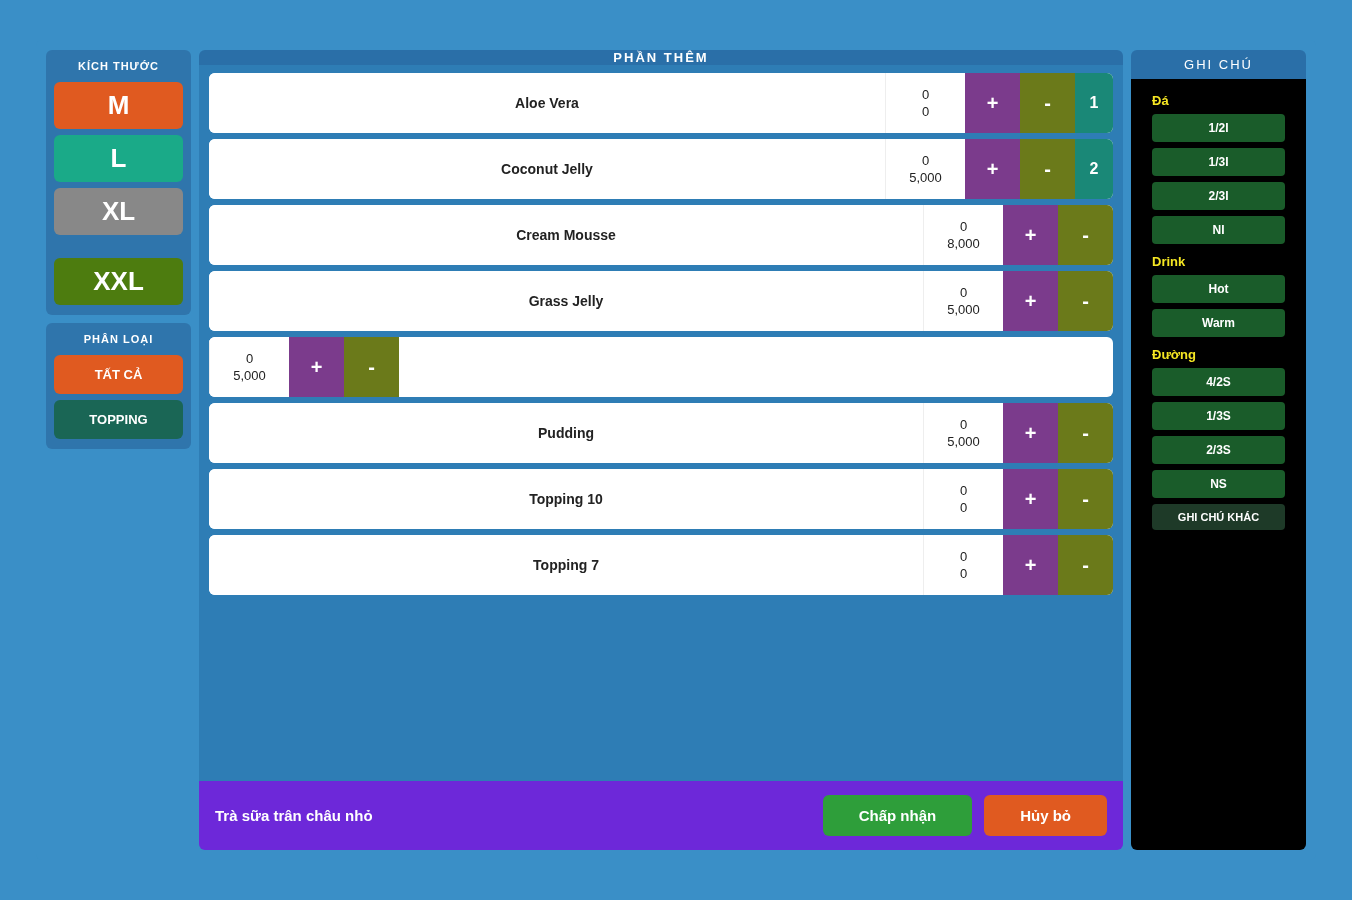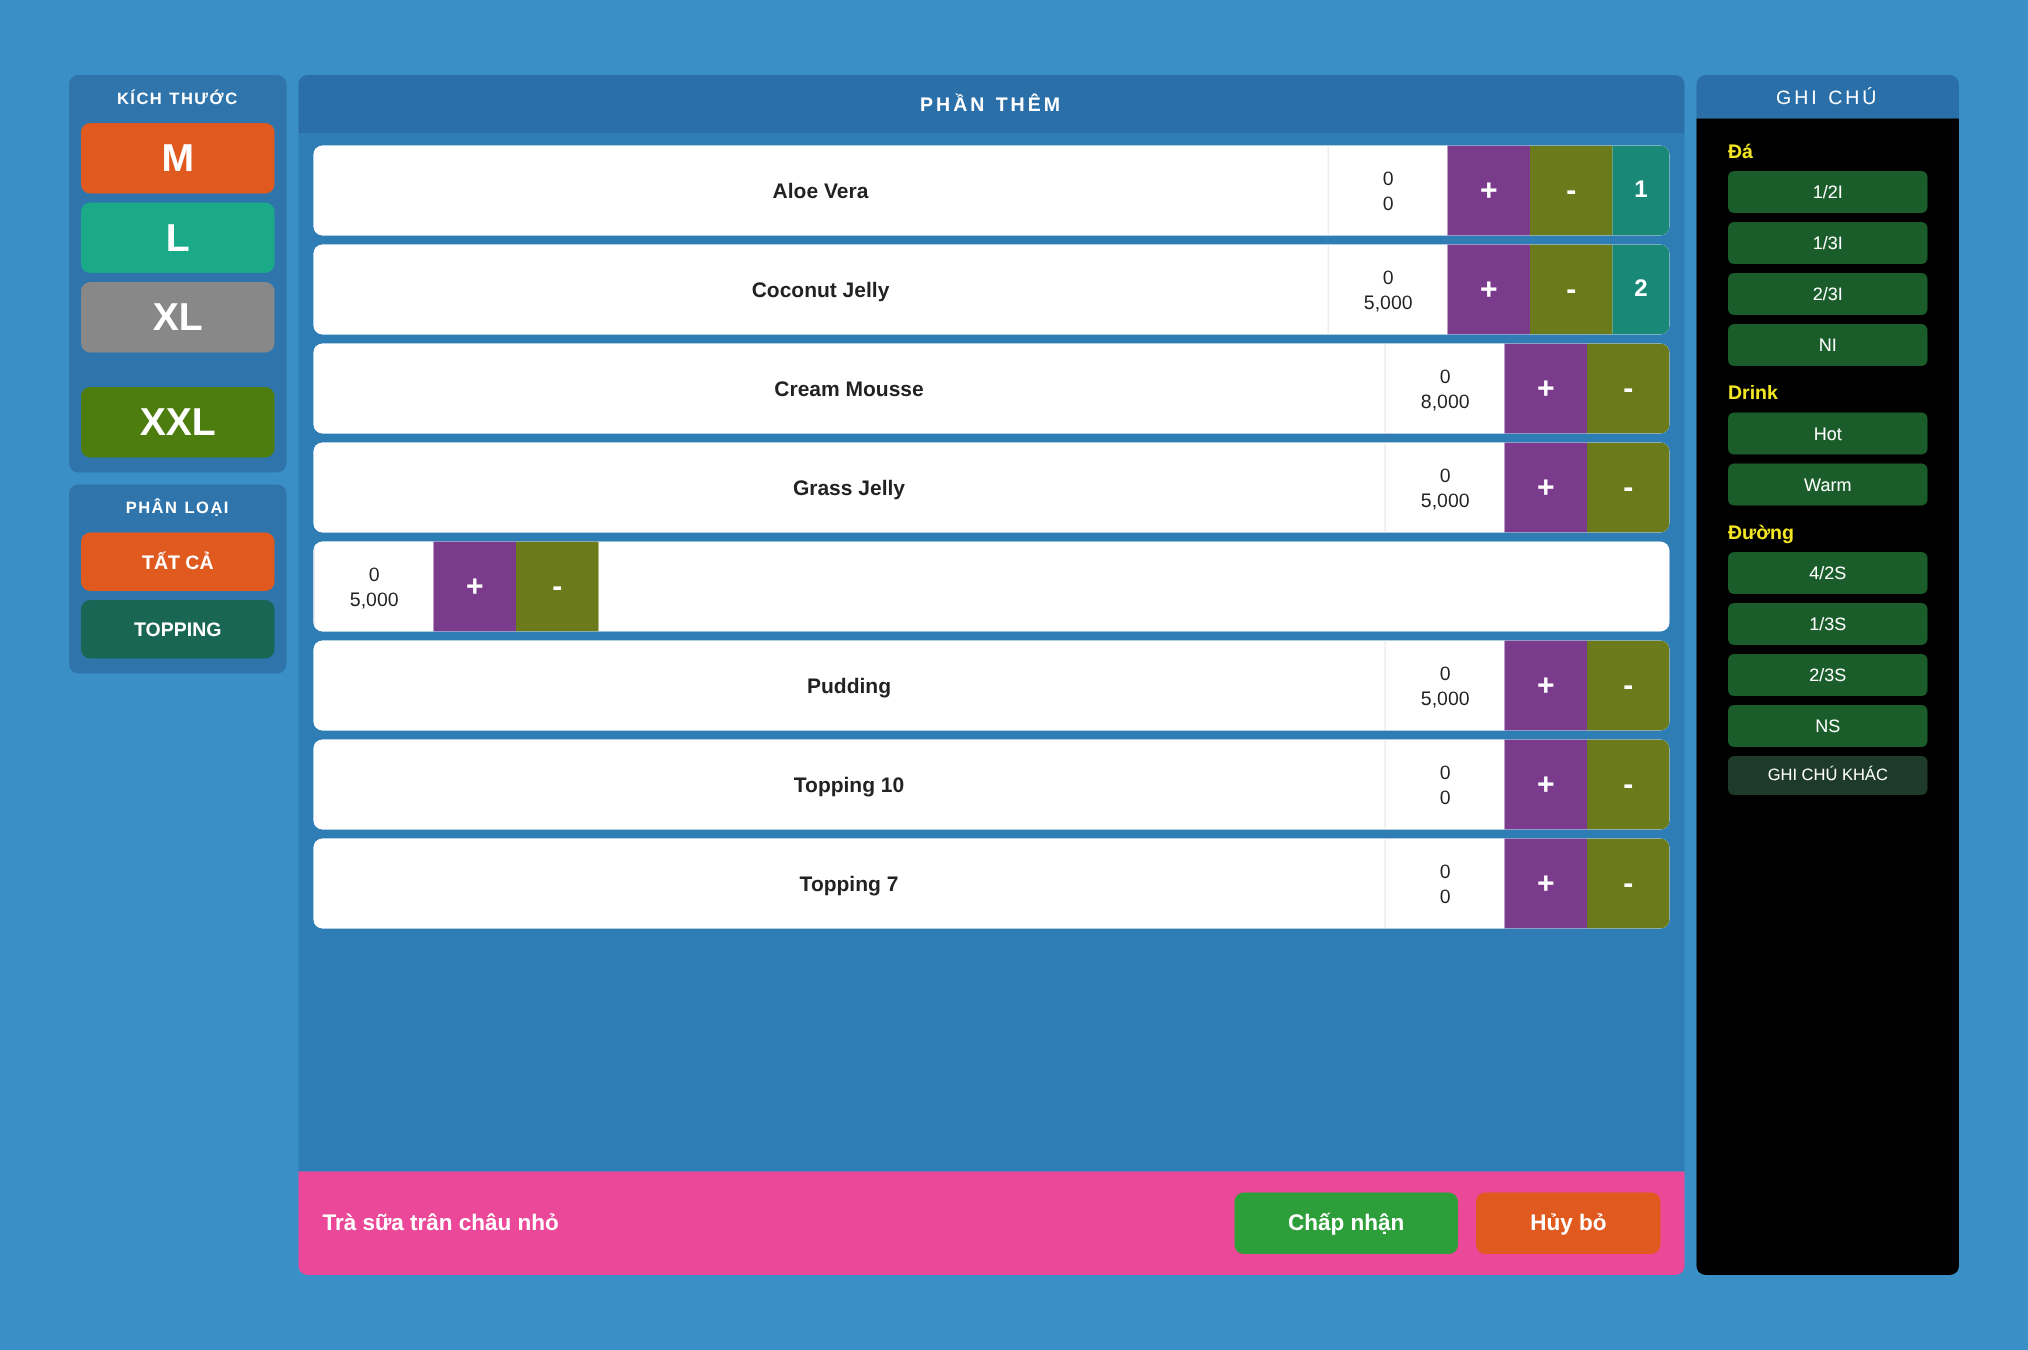--- a/index.html
+++ b/index.html
@@ -77,21 +77,21 @@
     .center-panel {
       flex: 1;
       display: flex;
       flex-direction: column;
       gap: 0;
       background: transparent;
     }
     .center-header {
       background: #2a6fa8;
       border-radius: 6px 6px 0 0;
-      padding: 12px 0;
+      padding: 0 0;
       text-align: center;
       color: white;
       font-size: 13px;
       font-weight: bold;
       letter-spacing: 2px;
     }
     .center-body {
       background: #2e7db5;
       flex: 1;
       padding: 8px 10px;
@@ -164,21 +164,21 @@
       width: 38px;
       background: #1a8877;
       display: flex;
       align-items: center;
       justify-content: center;
       font-size: 16px;
       font-weight: bold;
       color: white;
     }
     .center-footer {
-      background: #ec4899;
+      background: #6d28d9;
       border-radius: 0 0 6px 6px;
       padding: 14px 16px;
       display: flex;
       flex-direction: row;
       align-items: center;
       gap: 12px;
     }
     .footer-order-name {
       flex: 1;
       color: white;
@@ -228,21 +228,21 @@
       font-weight: bold;
       margin-top: 4px;
       margin-bottom: 2px;
     }
     .note-btn {
       background: #1a5c2a;
       border: none;
       border-radius: 4px;
       color: white;
       font-size: 12px;
-      font-weight: 400;
+      font-weight: 700;
       padding: 7px 0;
       text-align: center;
       cursor: pointer;
       width: 100%;
       margin-bottom: 2px;
     }
     .note-btn.special {
       background: #1e3a28;
       font-size: 11px;
     }

